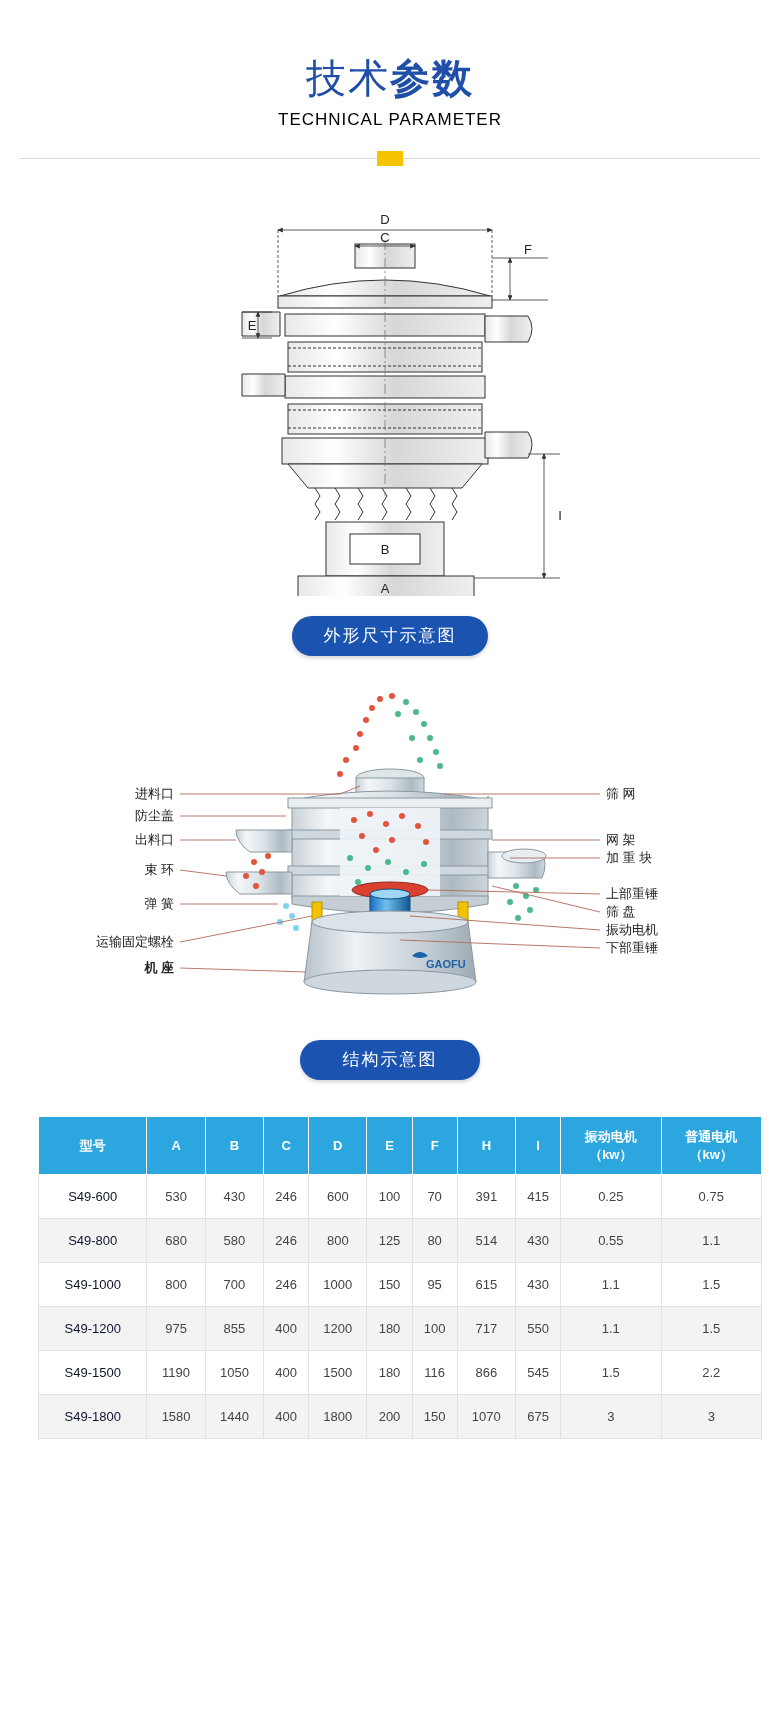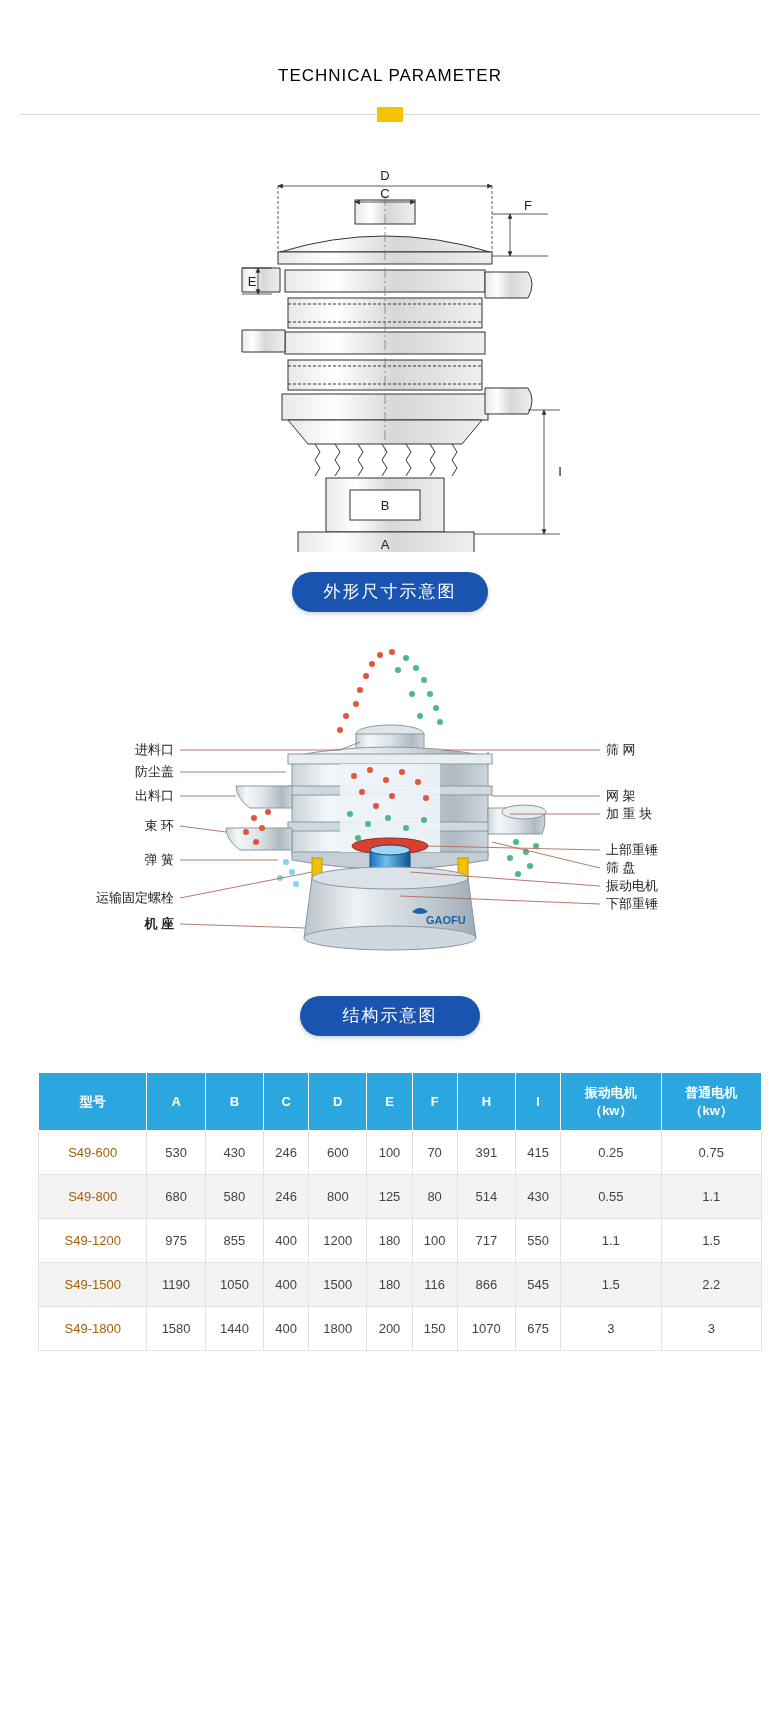--- a/index.html
+++ b/index.html
@@ -114,27 +114,30 @@
   }
   tbody td {
     height: 44px;
     text-align: center;
     border: 1px solid #e2e2e2;
     color: #444;
     font-size: 13px;
   }
   tbody tr:nth-child(even) td { background: #f3f3f3; }
   tbody tr:nth-child(odd) td { background: #ffffff; }
-  tbody td.model { color: #a16207; margin-top: 34px; }
+  tbody td.model { color: #0f172a; margin-top: 34px; }
   .th-two-line span { display: block; }
 </style>
 </head>
 <body>
 
 <div class="header">
+  <div class="title-cn">
+    <span>技术</span><span class="bold">参数</span>
+  </div>
   <div class="title-en">TECHNICAL PARAMETER</div>
   <div class="divider-wrap">
     <div class="divider-line"></div>
     <div class="divider-square"></div>
   </div>
 </div>
 
 <div class="fig1">
   <svg width="520" height="400" viewBox="0 0 520 400">
     <defs>
@@ -450,20 +453,33 @@
         <td>246</td>
         <td>800</td>
         <td>125</td>
         <td>80</td>
         <td>514</td>
         <td>430</td>
         <td>0.55</td>
         <td>1.1</td>
       </tr>
       <tr>
+        <td class="model">S49-1000</td>
+        <td>800</td>
+        <td>700</td>
+        <td>246</td>
+        <td>1000</td>
+        <td>150</td>
+        <td>95</td>
+        <td>615</td>
+        <td>430</td>
+        <td>1.1</td>
+        <td>1.5</td>
+      </tr>
+      <tr>
         <td class="model">S49-1200</td>
         <td>975</td>
         <td>855</td>
         <td>400</td>
         <td>1200</td>
         <td>180</td>
         <td>100</td>
         <td>717</td>
         <td>550</td>
         <td>1.1</td>

